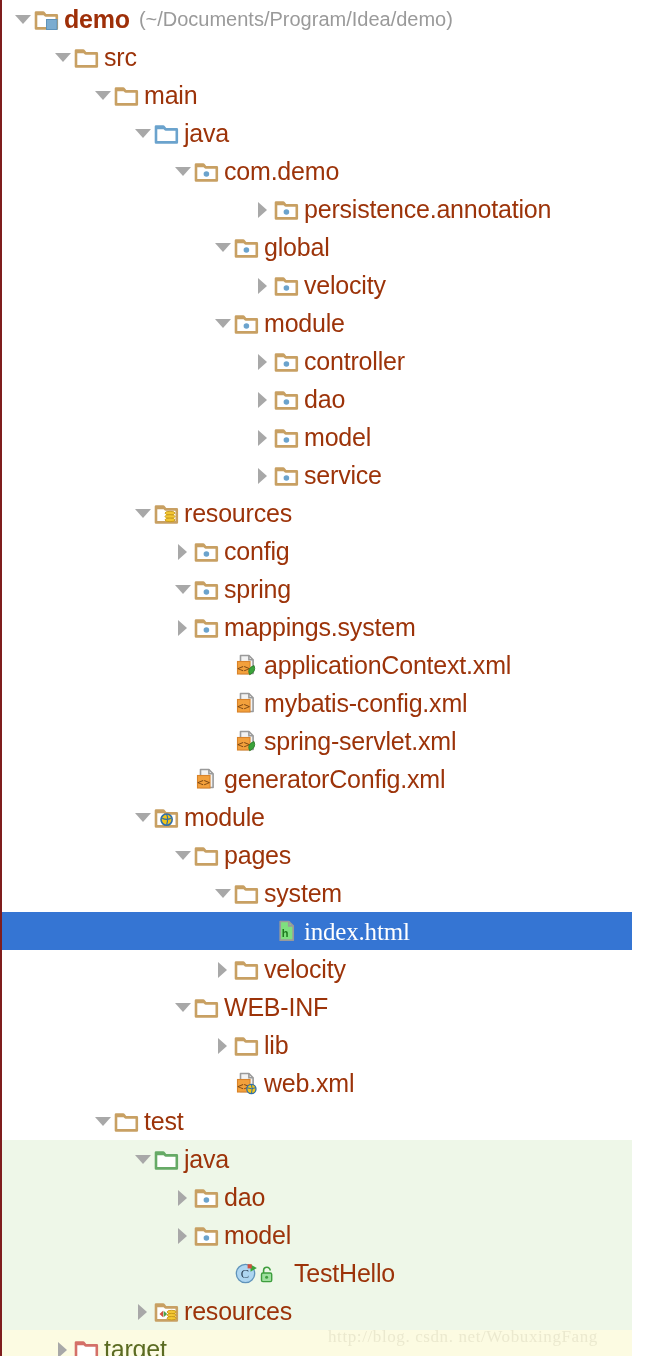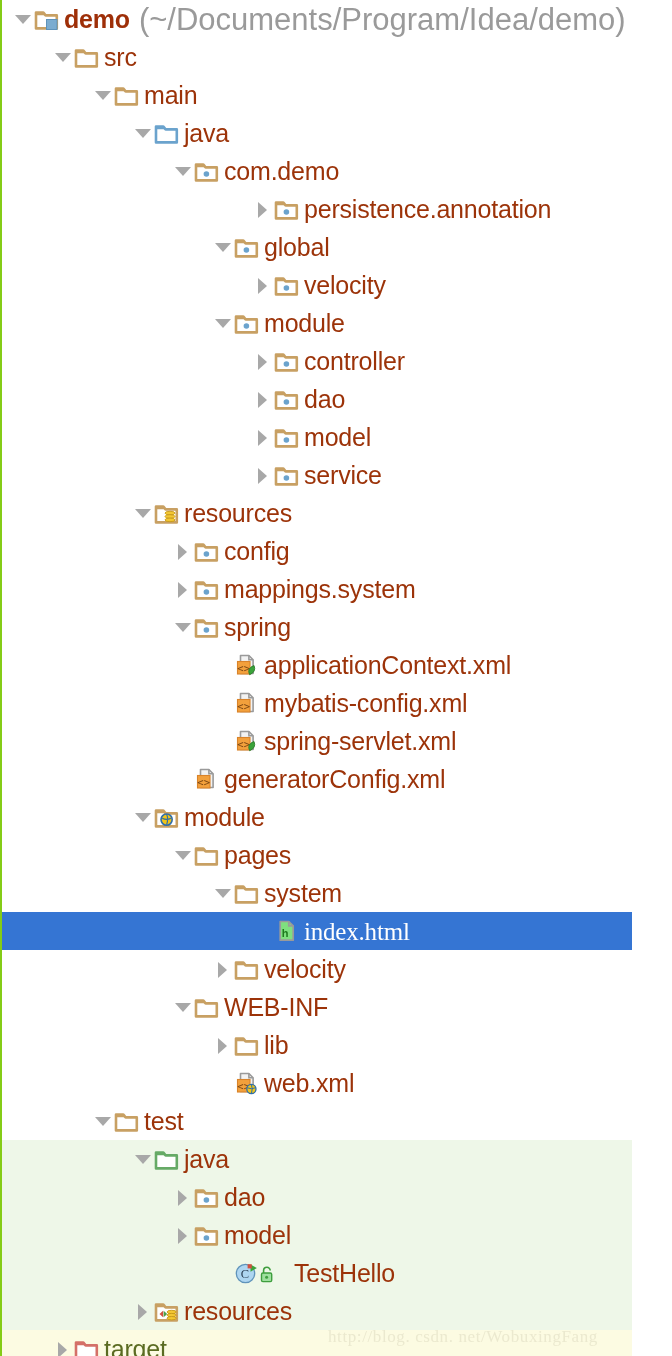--- a/index.html
+++ b/index.html
@@ -12,21 +12,21 @@
     height: 1356px;
     font-family: "Liberation Sans", sans-serif;
     overflow: hidden;
     position: relative;
   }
 
   #tree {
     position: relative;
     width: 632px;
     height: 1356px;
-    border-left: 2px solid #84cc16;
+    border-left: 2px solid #7f1d1d;
     box-sizing: border-box;
     background: #ffffff;
   }
 
   .row {
     position: relative;
     height: 38px;
     display: flex;
     align-items: center;
     white-space: nowrap;
@@ -77,21 +77,21 @@
     color: #9c3309;
     letter-spacing: -0.2px;
     line-height: 1;
     padding-left: 2px;
   }
   .label.bold { font-weight: bold; color: #9e2f08; }
   .label.white { color: #ffffff; font-family: Liberation Serif, serif; }
   .label.olive { color: #5b6b22; }
 
   .path {
-    font-size: 31px;
+    font-size: 20px;
     color: #9a9a9a;
     padding-left: 9px;
     line-height: 1;
   }
 
   .spacer { flex: 0 0 auto; }
 
   
   #watermark {
     position: absolute;
@@ -286,41 +286,41 @@
         <svg width="26" height="24" viewBox="0 0 26 24">
           <path d="M2 5.6 h7.4 l2.2 2.8 H22.8 V21.4 H2 Z" fill="#ffffff" stroke="#c8a063" stroke-width="2.6" stroke-linejoin="round"></path>
           <path d="M2.6 5.6 h6.8 l2.0 2.6 H2.6 Z" fill="#c8a063"></path>
           <circle cx="12.4" cy="15" r="2.8" fill="#6ba3cd"></circle>
         </svg>
       </span>
       <span class="label">config</span>
     </div>
     <div class="row">
       <span class="spacer" style="width: 170px;"></span>
+      <span class="arrow down"></span>
+      <span class="icon">
+        <svg width="26" height="24" viewBox="0 0 26 24">
+          <path d="M2 5.6 h7.4 l2.2 2.8 H22.8 V21.4 H2 Z" fill="#ffffff" stroke="#c8a063" stroke-width="2.6" stroke-linejoin="round"></path>
+          <path d="M2.6 5.6 h6.8 l2.0 2.6 H2.6 Z" fill="#c8a063"></path>
+          <circle cx="12.4" cy="15" r="2.8" fill="#6ba3cd"></circle>
+        </svg>
+      </span>
+      <span class="label">spring</span>
+    </div>
+    <div class="row">
+      <span class="spacer" style="width: 170px;"></span>
       <span class="arrow right"></span>
       <span class="icon">
         <svg width="26" height="24" viewBox="0 0 26 24">
           <path d="M2 5.6 h7.4 l2.2 2.8 H22.8 V21.4 H2 Z" fill="#ffffff" stroke="#c8a063" stroke-width="2.6" stroke-linejoin="round"></path>
           <path d="M2.6 5.6 h6.8 l2.0 2.6 H2.6 Z" fill="#c8a063"></path>
           <circle cx="12.4" cy="15" r="2.8" fill="#6ba3cd"></circle>
         </svg>
       </span>
       <span class="label">mappings.system</span>
-    </div>
-    <div class="row">
-      <span class="spacer" style="width: 170px;"></span>
-      <span class="arrow down"></span>
-      <span class="icon">
-        <svg width="26" height="24" viewBox="0 0 26 24">
-          <path d="M2 5.6 h7.4 l2.2 2.8 H22.8 V21.4 H2 Z" fill="#ffffff" stroke="#c8a063" stroke-width="2.6" stroke-linejoin="round"></path>
-          <path d="M2.6 5.6 h6.8 l2.0 2.6 H2.6 Z" fill="#c8a063"></path>
-          <circle cx="12.4" cy="15" r="2.8" fill="#6ba3cd"></circle>
-        </svg>
-      </span>
-      <span class="label">spring</span>
     </div>
     <div class="row">
       <span class="spacer" style="width: 210px;"></span>
       <span class="arrow none"></span>
       <span class="icon">
         <svg width="26" height="24" viewBox="0 0 26 24">
           <path d="M6.5 2.5 h8.4 l4.2 4.2 V20.5 H6.5 Z" fill="#f2f2f2" stroke="#9a9a9a" stroke-width="1.6" stroke-linejoin="round"></path>
           <path d="M14.9 2.5 v4.2 h4.2" fill="none" stroke="#9a9a9a" stroke-width="1.6"></path>
           <rect x="3.5" y="8.5" width="12.5" height="12.5" fill="#f2a03c" stroke="#d9832a" stroke-width="1.1"></rect>
           <text x="9.7" y="18.6" font-family="DejaVu Sans Mono, monospace" font-size="10.5" fill="#7a4512" text-anchor="middle">&lt;&gt;</text>

